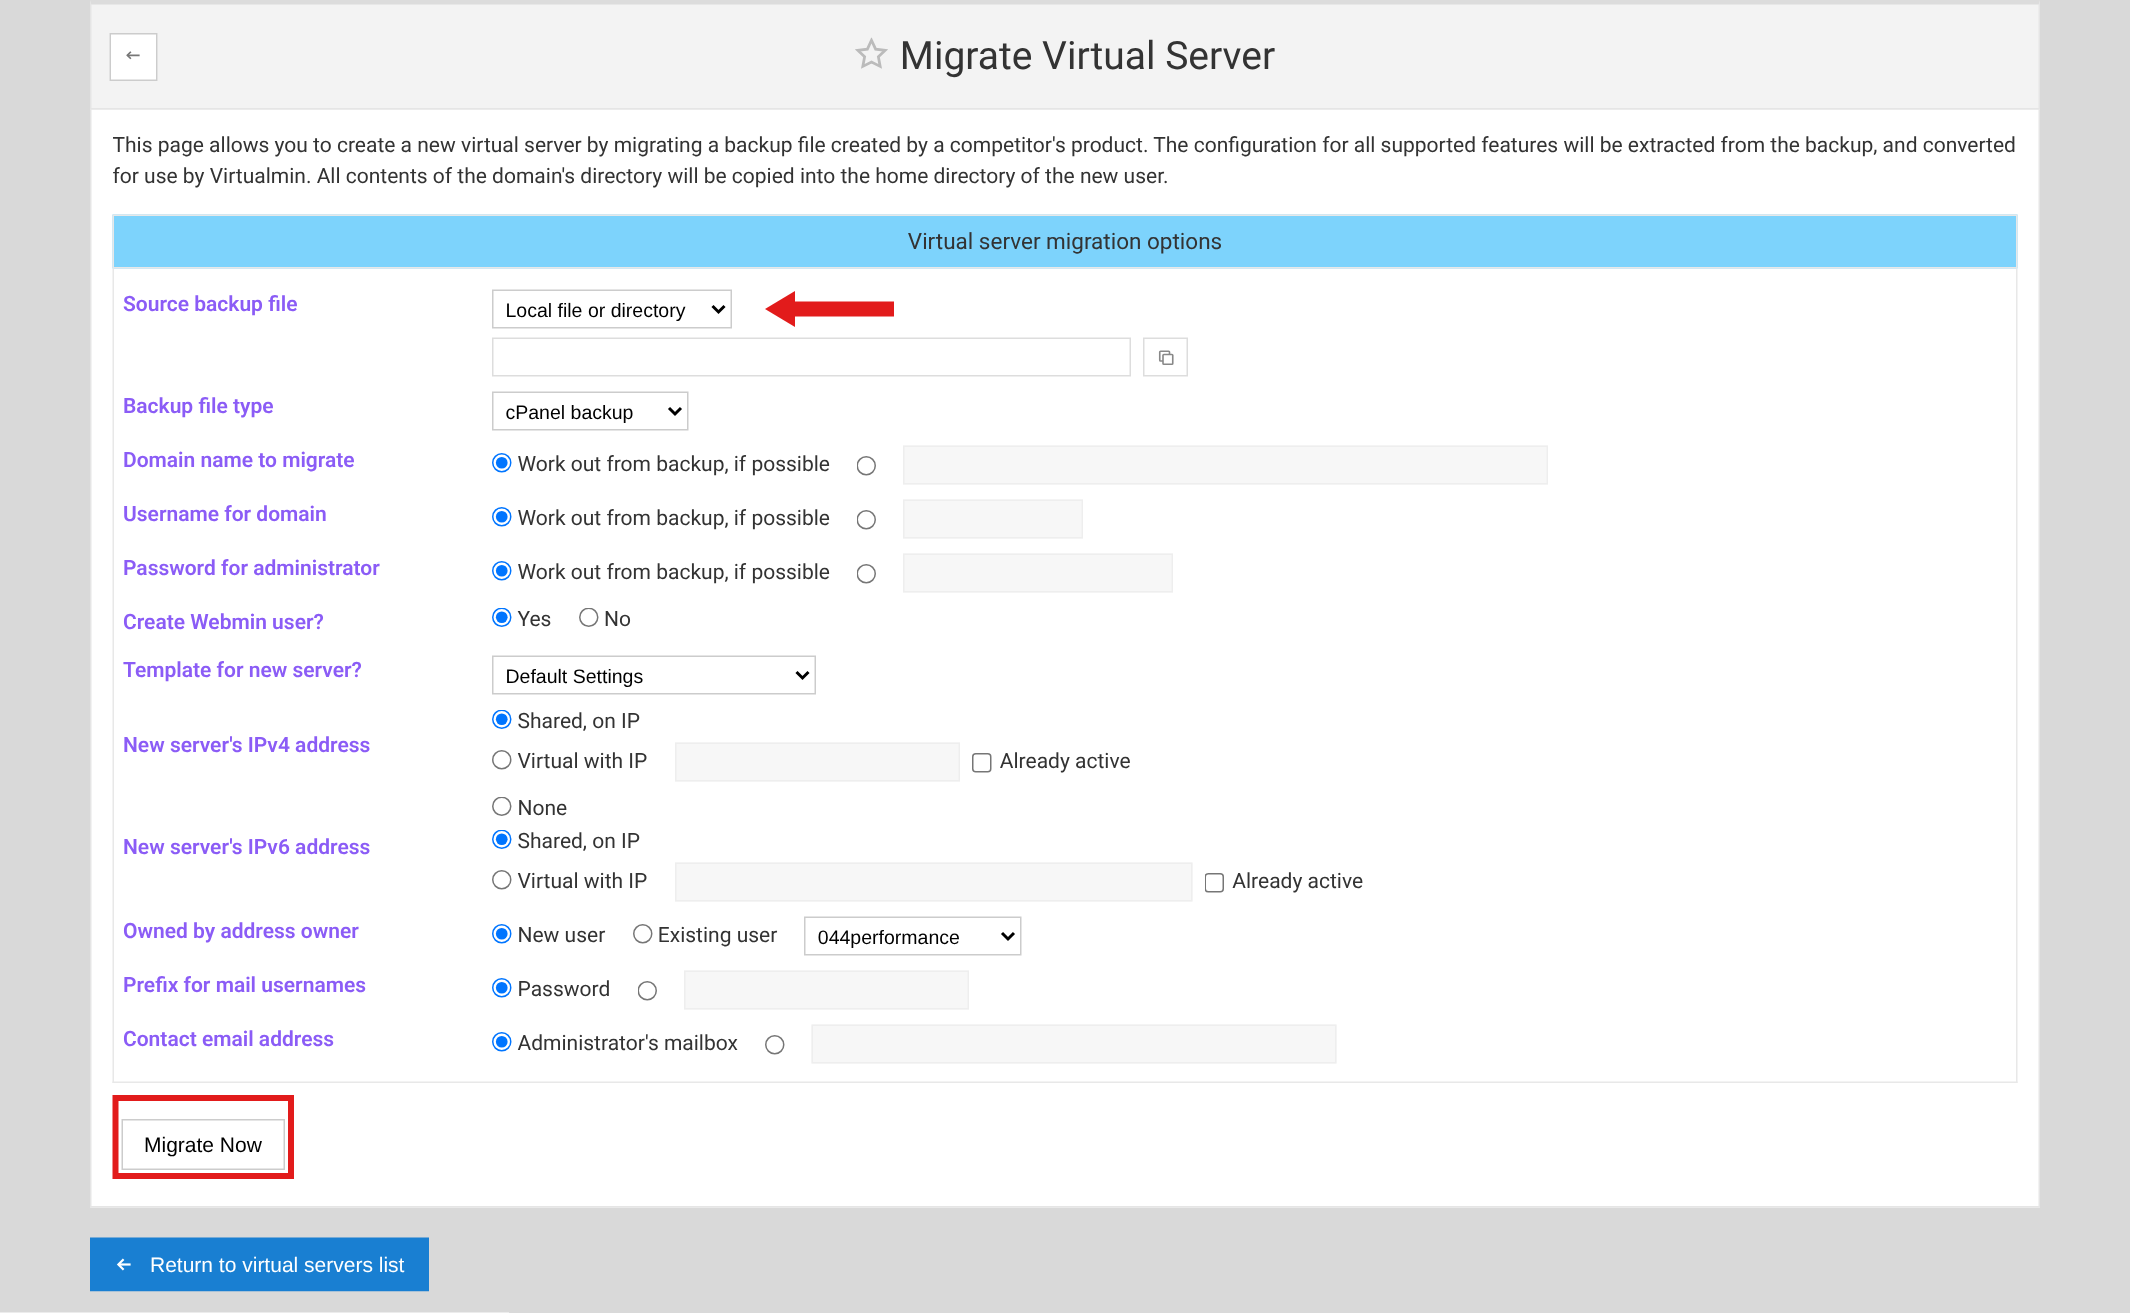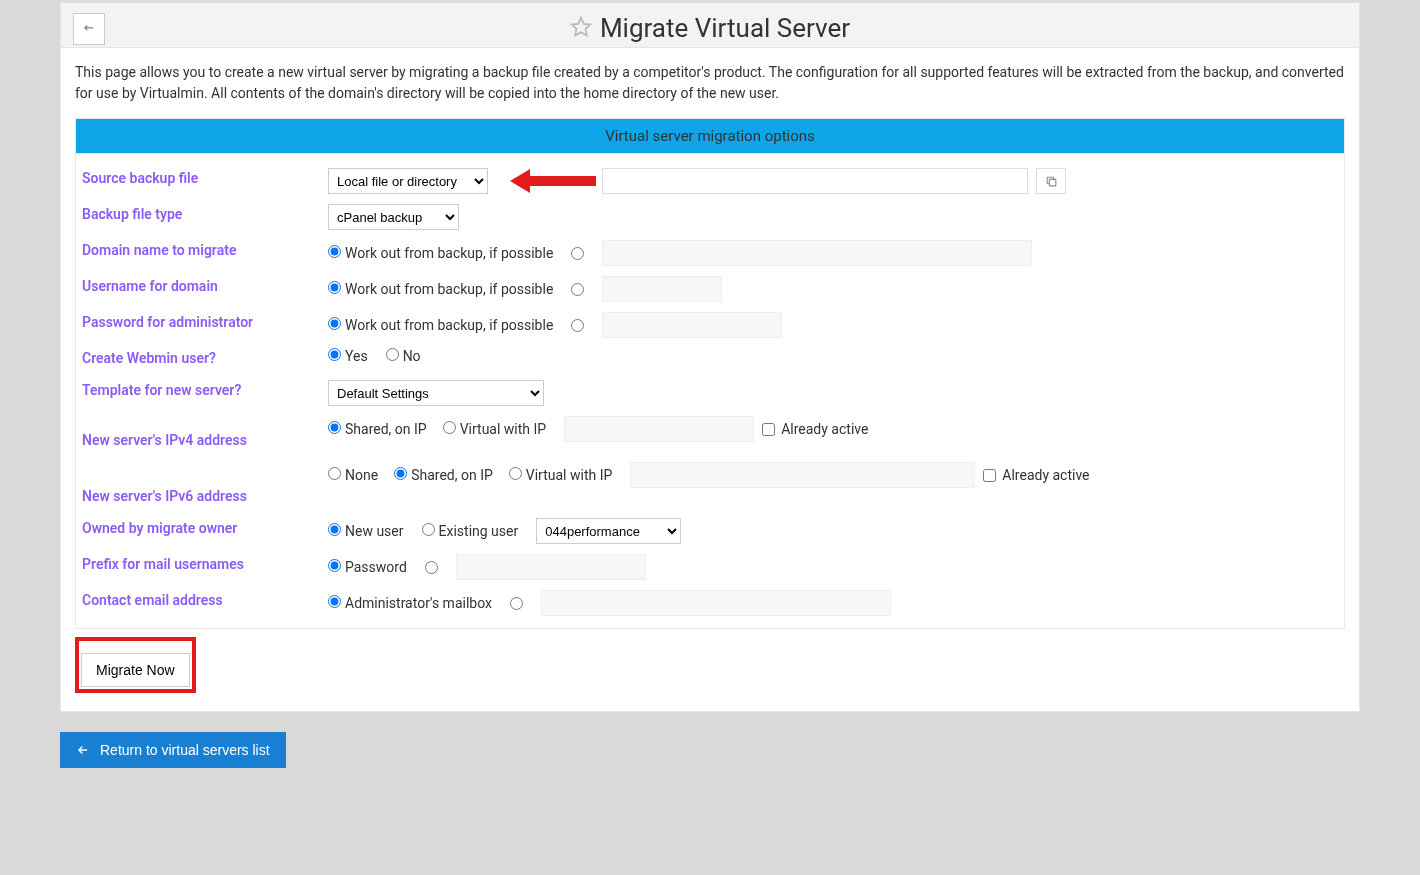--- a/index.html
+++ b/index.html
@@ -14,22 +14,23 @@
   .page {
     width: 1300px;
     margin: 0 auto;
   }
   .header-bar {
     background: #f3f3f3;
     border: 1px solid #e5e5e5;
     border-top: 3px solid #dcdcdc;
     padding: 10px 12px;
     display: flex;
+    align-items: center;
     position: relative;
-    height: 48px;
+    height: 73px;
   }
   .back-btn {
     width: 32px;
     height: 32px;
     border: 1px solid #ccc;
     background: #fff;
     display: flex;
     align-items: center;
     justify-content: center;
     color: #777;
@@ -61,21 +62,21 @@
     border-top: none;
     padding: 14px 14px 18px 14px;
   }
   .desc {
     margin: 0 0 14px 0;
     font-size: 14px;
     line-height: 1.5;
     color: #333;
   }
   .section-head {
-    background: #0ea5e9;
+    background: #7dd3fc;
     border: 1px solid #e8e8e8;
     padding: 8px 10px;
     text-align: center;
     font-size: 15px;
   }
   .form-area {
     border: 1px solid #e8e8e8;
     border-top: none;
     padding: 8px 2px 8px 2px;
   }
@@ -88,21 +89,21 @@
     width: 250px;
     min-width: 250px;
     font-weight: 600;
     color: #8b5cf6;
     padding: 4px 0 4px 4px;
     font-size: 14px;
   }
   .field-cell {
     flex: 1;
     display: flex;
-    flex-direction: row;
+    flex-direction: column;
     gap: 6px;
     padding-top: 2px;
   }
   .hline {
     display: flex;
     align-items: center;
     gap: 8px;
     flex-wrap: wrap;
   }
   select.form-select {
@@ -383,21 +384,21 @@
             <input class="form-text disabled" style="width: 345px;" value="">
             <span class="checkbox-wrap">
                 <input type="checkbox" style="">
                 <span class="radio-label">Already active</span>
               </span>
           </div>
         </div>
       </div>
 
       <div class="row">
-        <div class="label-cell">Owned by migrate owner</div>
+        <div class="label-cell">Owned by address owner</div>
         <div class="field-cell">
           <div class="hline">
             <span class="radio-wrap">
                 <input type="radio" checked="" style="">
                 <span class="radio-label">New user</span>
               </span>
             <span class="radio-wrap">
                 <input type="radio" style="">
                 <span class="radio-label">Existing user</span>
               </span>

